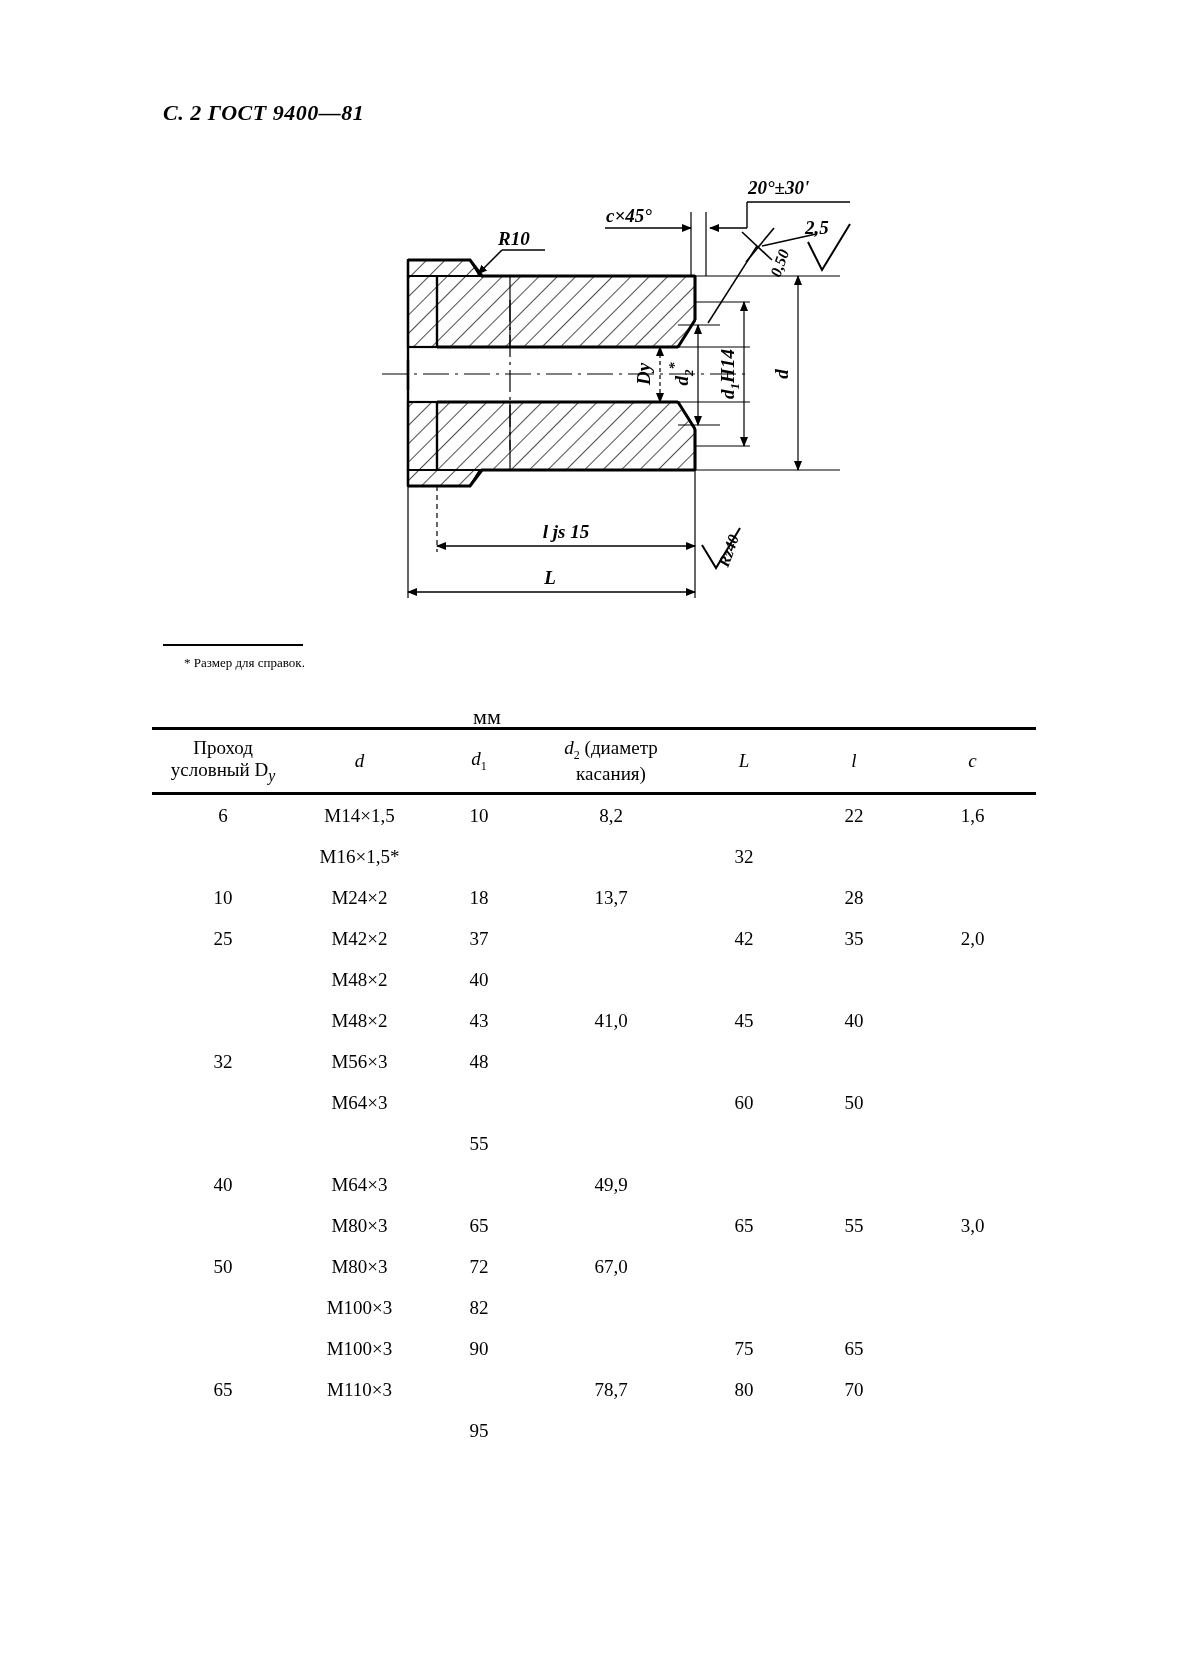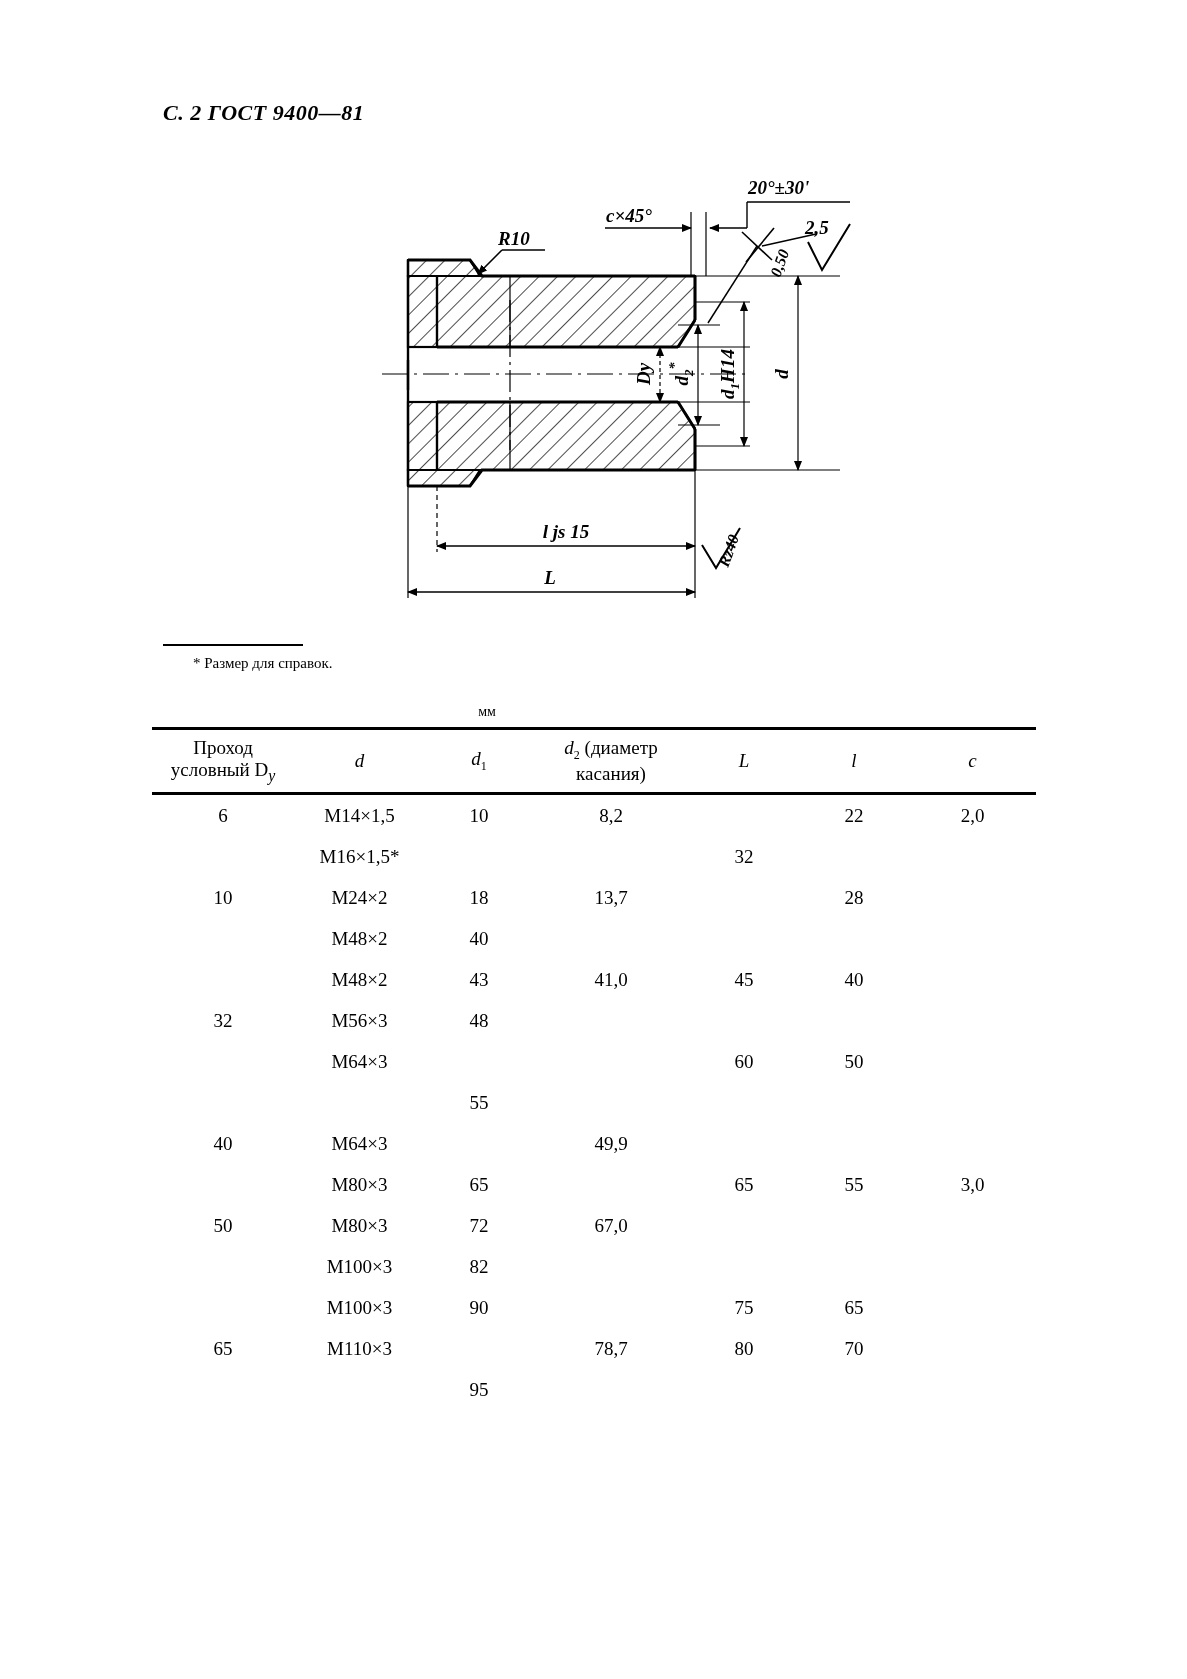--- a/index.html
+++ b/index.html
@@ -55,34 +55,34 @@
   #footnote-rule {
     position: absolute;
     left: 163px;
     top: 644px;
     width: 140px;
     height: 0;
     border-top: 2px solid #000;
   }
   #footnote {
     position: absolute;
-    left: 193px;
+    left: 184px;
     top: 655px;
-    font-size: 15px;
+    font-size: 13px;
     white-space: nowrap;
   }
 
   
   #unit-label {
     position: absolute;
     left: 0;
     top: 704px;
     width: 974px;
     text-align: center;
-    font-size: 14px;
+    font-size: 22px;
   }
 
   
   #spec-table-wrap {
     position: absolute;
     left: 152px;
     top: 727px;
     width: 884px;
   }
   table.spec {
@@ -297,39 +297,48 @@
     </thead>
     <tbody id="spec-body">
 
     <tr>
           <td>6</td>
           <td class="vl seg-line">M14×1,5</td>
           <td class="vl">10</td>
           <td class="vl">8,2</td>
           <td class="vl"></td>
           <td class="vl">22</td>
-          <td class="vl">2,0</td>
+          <td class="vl">1,6</td>
         </tr>
         <tr>
           <td class="seg-line"></td>
           <td class="vl seg-line">M16×1,5*</td>
           <td class="vl seg-line"></td>
           <td class="vl seg-line"></td>
           <td class="vl">32</td>
           <td class="vl seg-line"></td>
           <td class="vl seg-line"></td>
         </tr>
         <tr>
           <td class="seg-line">10</td>
           <td class="vl seg-line">M24×2</td>
           <td class="vl seg-line">18</td>
           <td class="vl seg-line">13,7</td>
           <td class="vl seg-line"></td>
           <td class="vl seg-line">28</td>
           <td class="vl"></td>
+        </tr>
+        <tr>
+          <td>25</td>
+          <td class="vl seg-line">M42×2</td>
+          <td class="vl seg-line">37</td>
+          <td class="vl"></td>
+          <td class="vl">42</td>
+          <td class="vl">35</td>
+          <td class="vl">2,0</td>
         </tr>
         <tr>
           <td class="seg-line"></td>
           <td class="vl seg-line">M48×2</td>
           <td class="vl seg-line">40</td>
           <td class="vl"></td>
           <td class="vl seg-line"></td>
           <td class="vl seg-line"></td>
           <td class="vl seg-line"></td>
         </tr>

